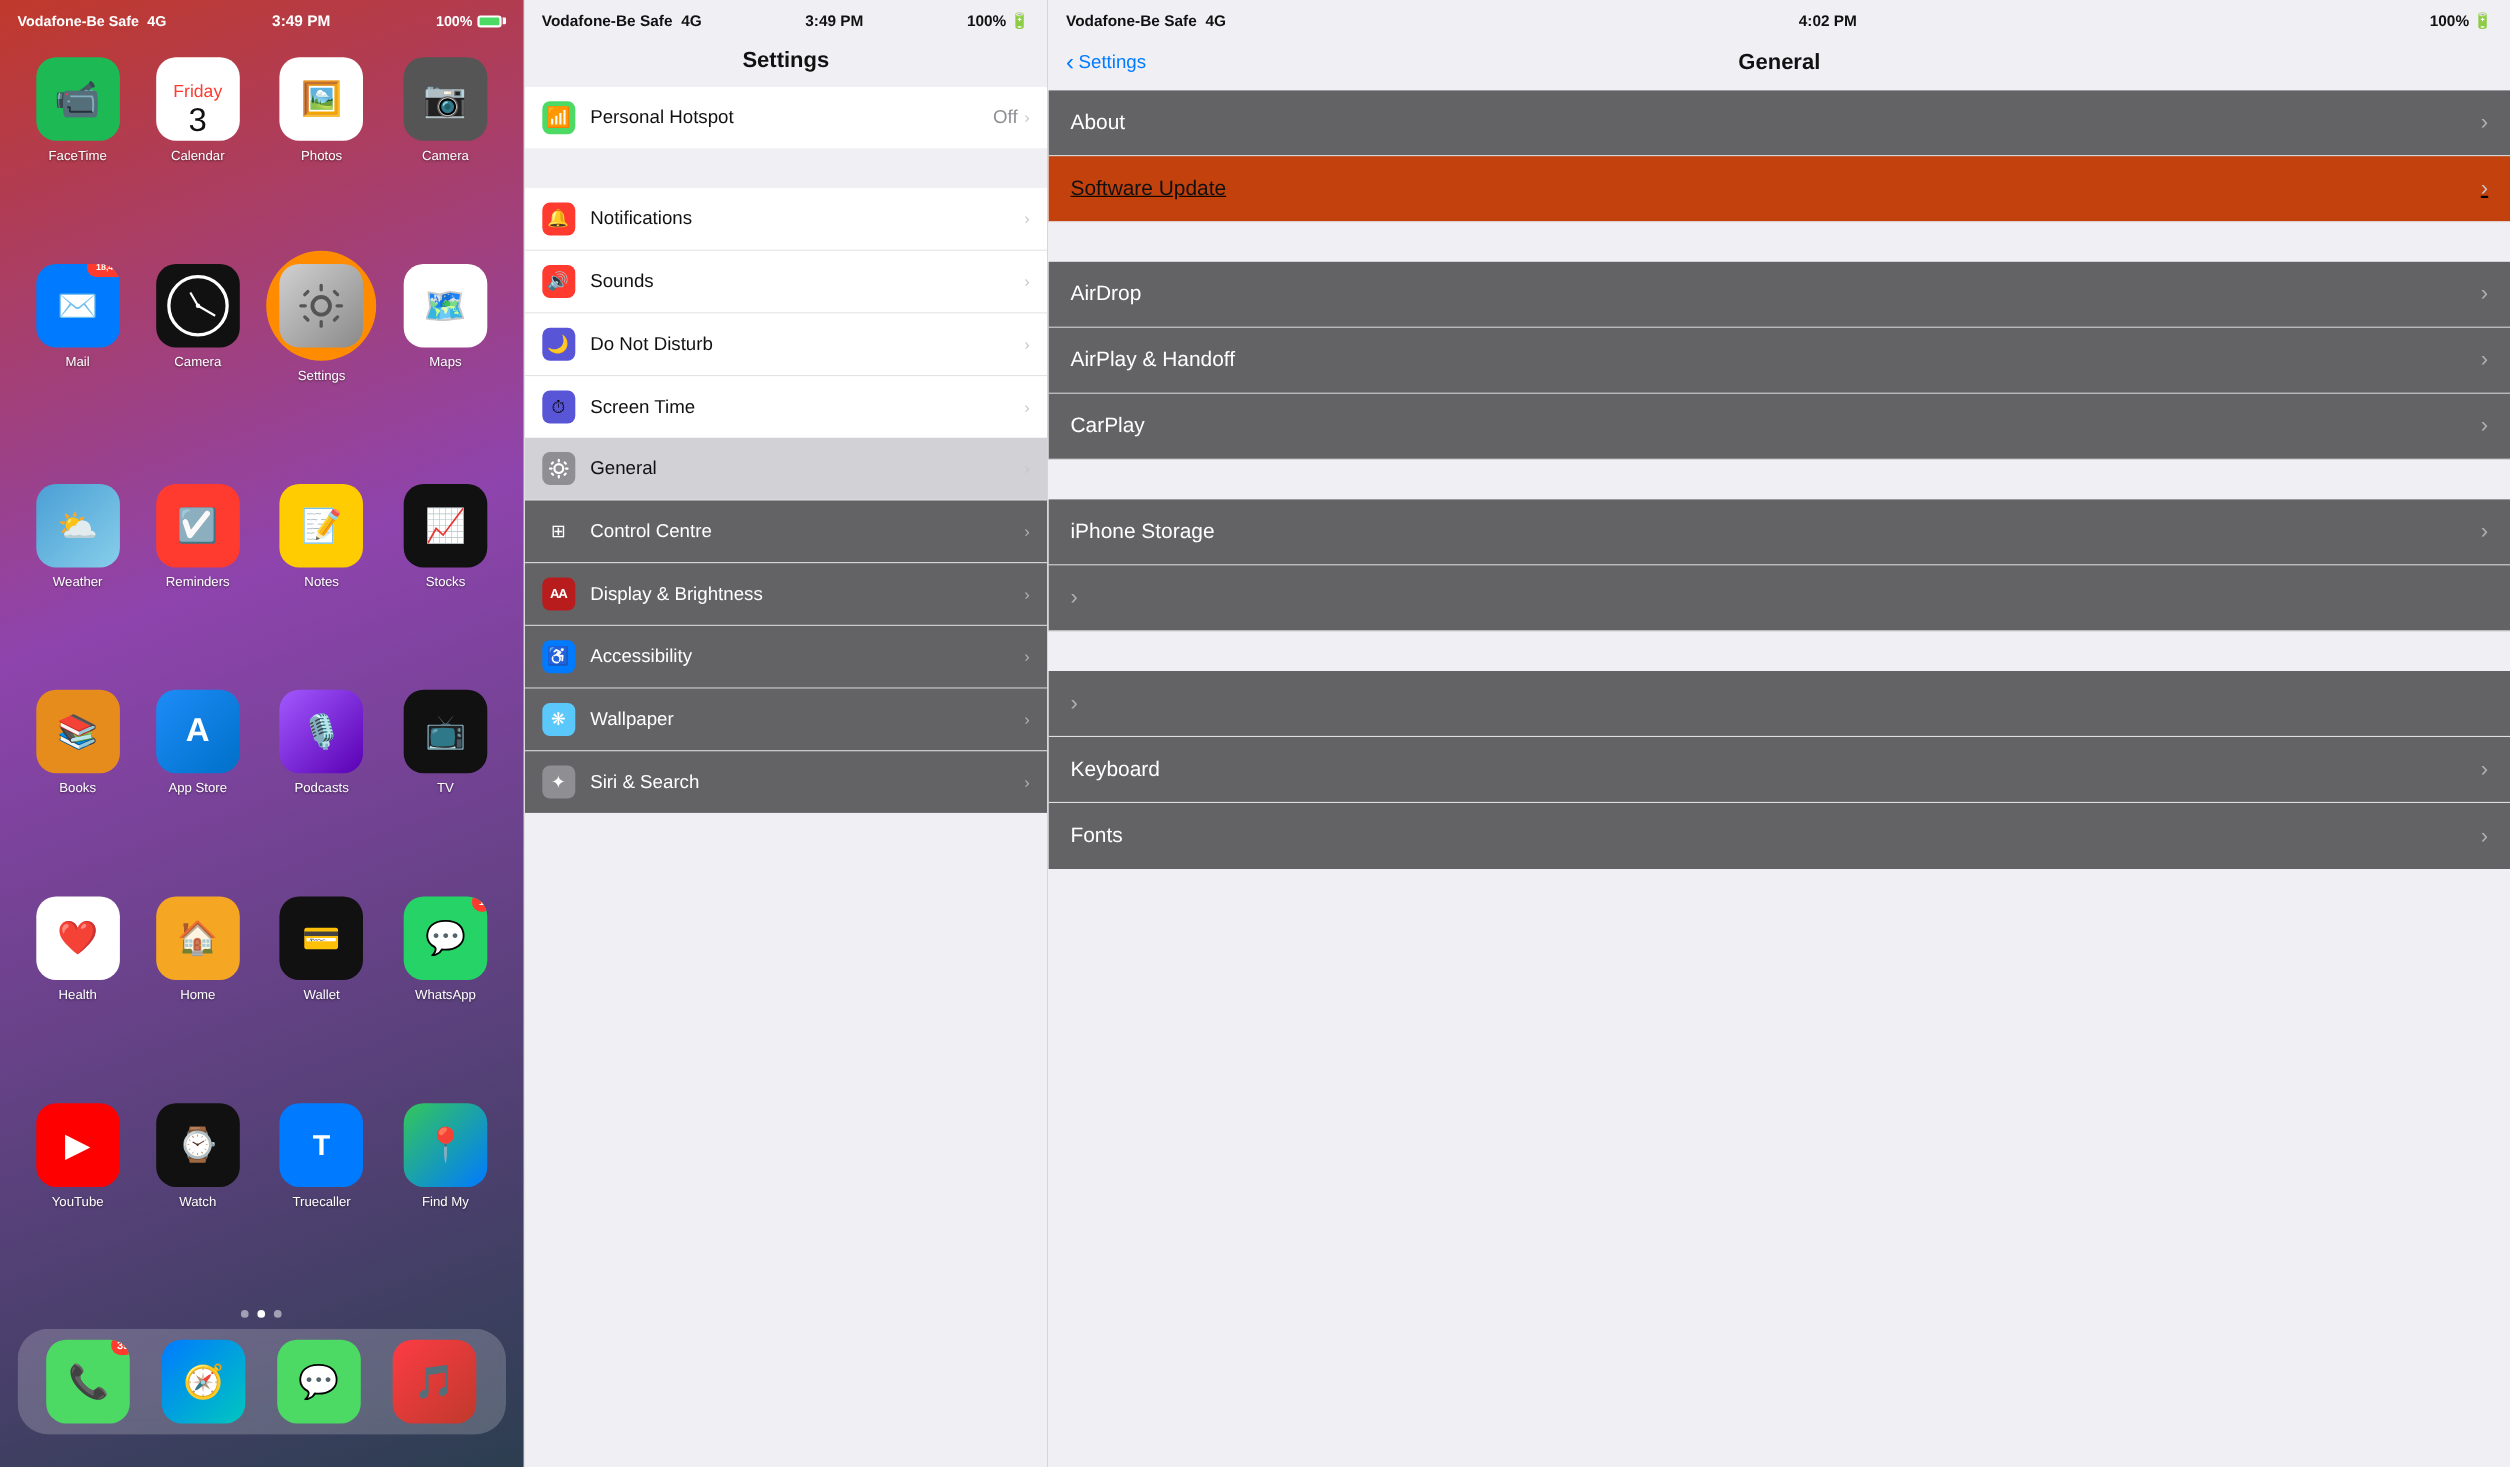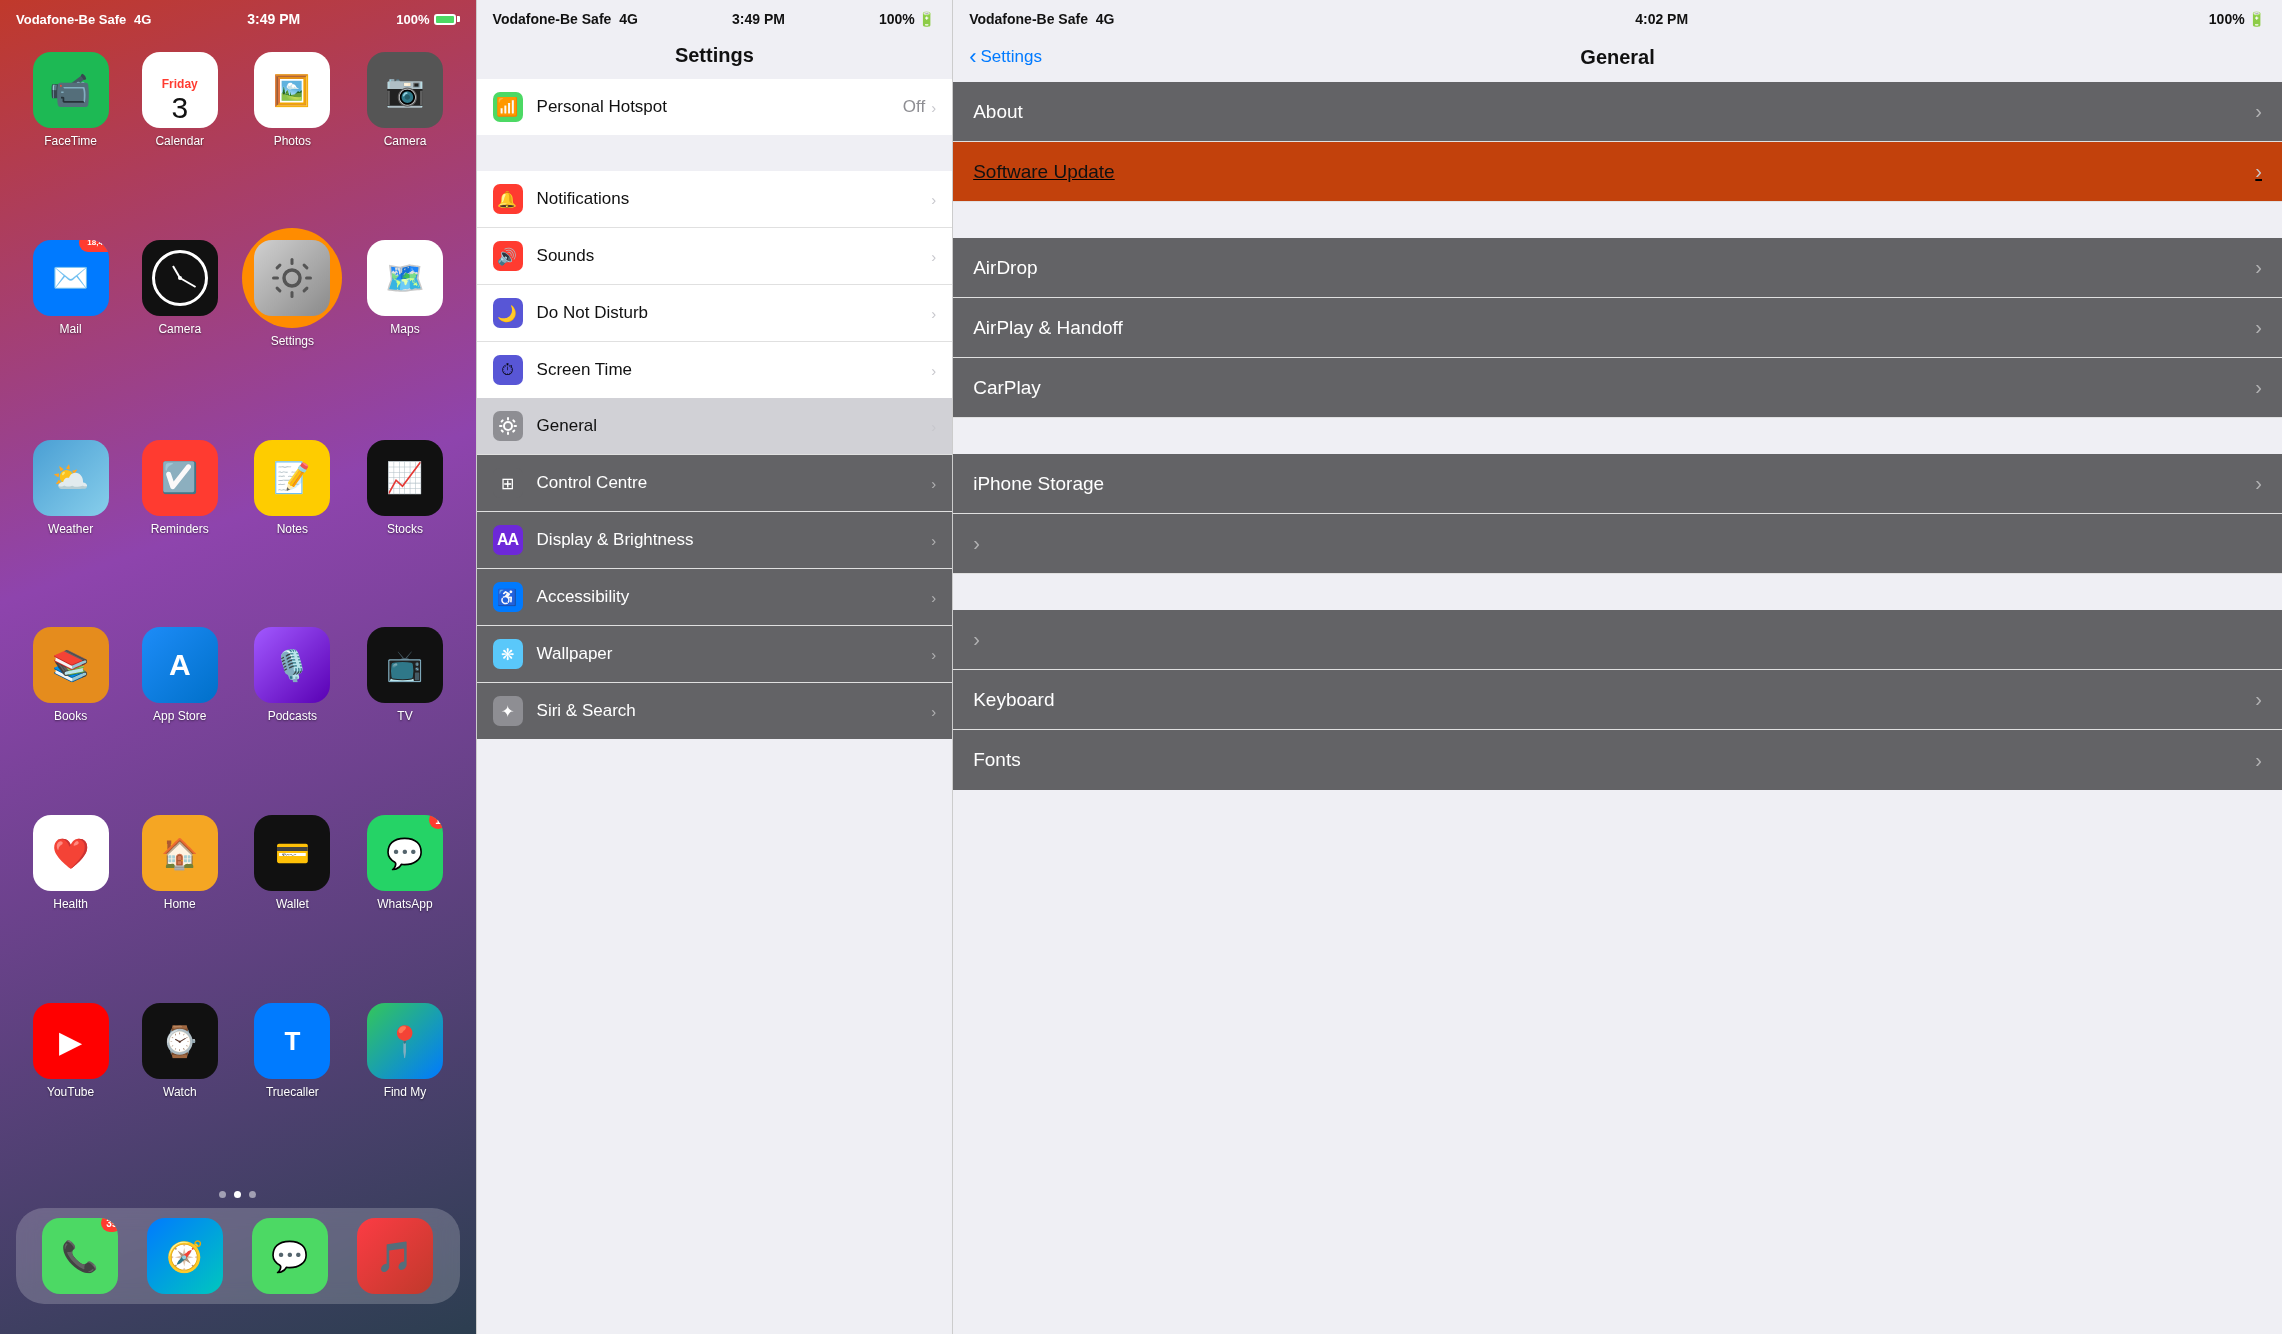--- a/index.html
+++ b/index.html
@@ -377,21 +377,21 @@
   </div>
 
   <div class="app-grid">
 
     <div class="app-item">
       <div class="app-icon-wrap facetime" style="color:white;font-size:34px;">📹</div>
       <span class="app-label">FaceTime</span>
     </div>
     <div class="app-item">
       <div class="app-icon-wrap" style="background:white;flex-direction:column;font-size:14px;color:#111;">
-        <span style="font-size:12px;color:#ff3b30;font-weight:700;margin-top:21px;">Friday</span>
+        <span style="font-size:16px;color:#ff3b30;font-weight:400;margin-top:21px;">Friday</span>
         <span style="font-size:30px;font-weight:300;color:#111;line-height:1.1;">3</span>
       </div>
       <span class="app-label">Calendar</span>
     </div>
     <div class="app-item">
       <div class="app-icon-wrap" style="background:white;font-size:30px;">🖼️</div>
       <span class="app-label">Photos</span>
     </div>
     <div class="app-item">
       <div class="app-icon-wrap camera" style="font-size:32px;">📷</div>
@@ -611,21 +611,21 @@
         </div>
         <span class="settings-row-label">General</span>
         <span class="chevron">›</span>
       </div>
       <div class="settings-row dark">
         <div class="settings-icon" style="background:#636366;font-size:16px;color:white;">⊞</div>
         <span class="settings-row-label">Control Centre</span>
         <span class="chevron">›</span>
       </div>
       <div class="settings-row dark">
-        <div class="settings-icon" style="background:#6d28d9;font-size:16px;font-weight:700;color:white;letter-spacing:-1px;">AA</div>
+        <div class="settings-icon" style="background:#b91c1c;font-size:12px;font-weight:700;color:white;letter-spacing:-1px;">AA</div>
         <span class="settings-row-label">Display &amp; Brightness</span>
         <span class="chevron">›</span>
       </div>
       <div class="settings-row dark">
         <div class="settings-icon" style="background:#007aff;font-size:16px;color:white;">♿</div>
         <span class="settings-row-label">Accessibility</span>
         <span class="chevron">›</span>
       </div>
       <div class="settings-row dark">
         <div class="settings-icon" style="background:#5ac8fa;font-size:16px;color:white;">❋</div>

